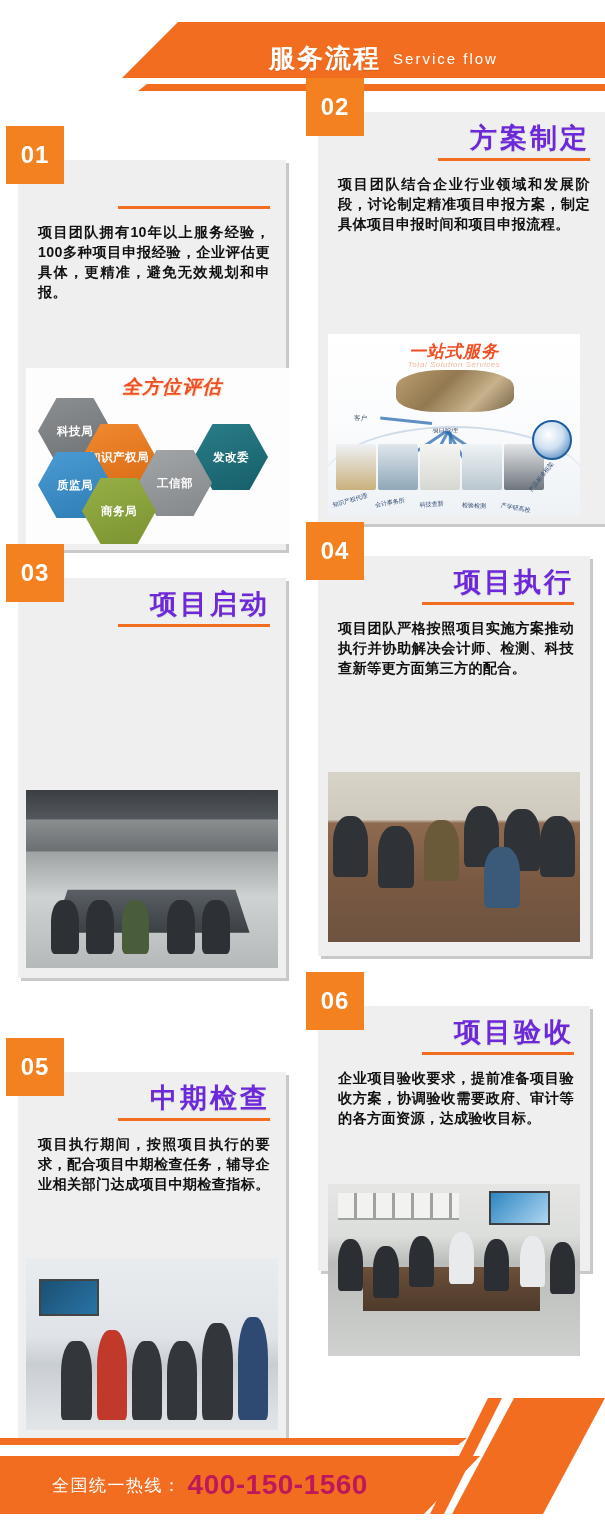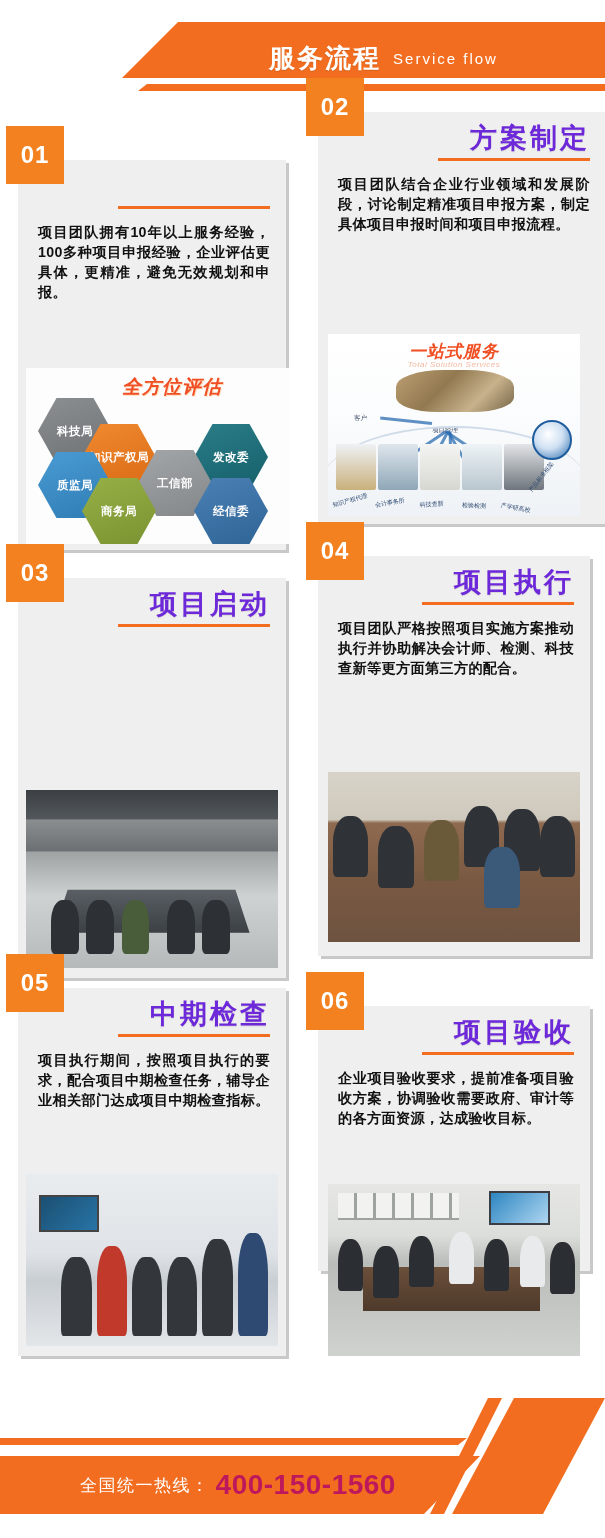--- a/index.html
+++ b/index.html
@@ -219,21 +219,21 @@
     background: #F26D1F;
     clip-path: polygon(58px 0, 72px 0, 14px 116px, 0 116px);
   }
   .ftr-diag2 {
     position: absolute; left: 452px; top: 0; width: 153px; height: 116px;
     background: #F26D1F;
     clip-path: polygon(62px 0, 153px 0, 91px 116px, 0 116px);
   }
   .ftr-text {
     position: absolute; left: 0; top: 58px; width: 420px; height: 58px;
-    display: flex; align-items: center; justify-content: center; margin-left: 28px;
+    display: flex; align-items: center; justify-content: center;
   }
   .ftr-label { color: #ffffff; font-size: 17px; letter-spacing: 1.5px; }
   .ftr-phone {
     color: #be185d; font-size: 28px; font-weight: bold; margin-left: 6px;
     letter-spacing: .5px;
   }
 </style>
 </head>
 <body>
 
@@ -256,21 +256,20 @@
       <div class="card-body">项目团队拥有10年以上服务经验，100多种项目申报经验，企业评估更具体，更精准，避免无效规划和申报。</div>
 
       <div class="hex-canvas">
         <div class="hex-head">全方位评估</div>
         <div class="hx" style="left:12px;  top:30px; background:linear-gradient(160deg,#8b8f92,#6d7174);">科技局</div>
         <div class="hx" style="left:56px;  top:56px; background:linear-gradient(160deg,#f08a30,#d96a14);">知识产权局</div>
         <div class="hx" style="left:168px; top:56px; background:linear-gradient(160deg,#2a7d88,#155f6a);text-align:center;">发改委</div>
         <div class="hx" style="left:12px;  top:84px; background:linear-gradient(160deg,#4a9bd4,#2f7cb4);">质监局</div>
         <div class="hx" style="left:112px; top:82px; background:linear-gradient(160deg,#a3a6a8,#84878a);">工信部</div>
         <div class="hx" style="left:56px;  top:110px; background:linear-gradient(160deg,#96b046,#7b9331);">商务局</div>
-        <div class="hx" style="left:168px; top:110px; background:linear-gradient(160deg,#4a80b4,#2f6496);">经信委</div>
       </div>
     </div>
   </div>
 
   <div class="card" style="left:318px; top:112px; width:288px; height:412px;">
     <div class="card-inner">
       <div class="badge b-left">02</div>
       <div class="card-title">方案制定</div>
       <div class="title-rule" style="width:152px;"></div>
       <div class="card-body">项目团队结合企业行业领域和发展阶段，讨论制定精准项目申报方案，制定具体项目申报时间和项目申报流程。</div>
@@ -340,21 +339,21 @@
           <div class="pers" style="left:38%; top:28%; background:#6b5a3a;"></div>
           <div class="pers" style="left:54%; top:20%;"></div>
           <div class="pers" style="left:70%; top:22%;"></div>
           <div class="pers" style="left:84%; top:26%;"></div>
           <div class="pers" style="left:62%; top:44%; background:#3b5a7a;"></div>
         </div>
       </div>
     </div>
   </div>
 
-  <div class="card" style="left:18px; top:988px; width:268px; height:368px;">
+  <div class="card" style="left:18px; top:1072px; width:268px; height:368px;">
     <div class="card-inner">
       <div class="badge b-left">05</div>
       <div class="card-title">中期检查</div>
       <div class="title-rule" style="width:152px;"></div>
       <div class="card-body">项目执行期间，按照项目执行的要求，配合项目中期检查任务，辅导企业相关部门达成项目中期检查指标。</div>
 
       <div class="photo" style="left:8px; top:186px; width:252px; height:172px;">
         <div class="ph-lobby">
           <div class="screen"></div>
           <div class="pers" style="left:14%;"></div>

